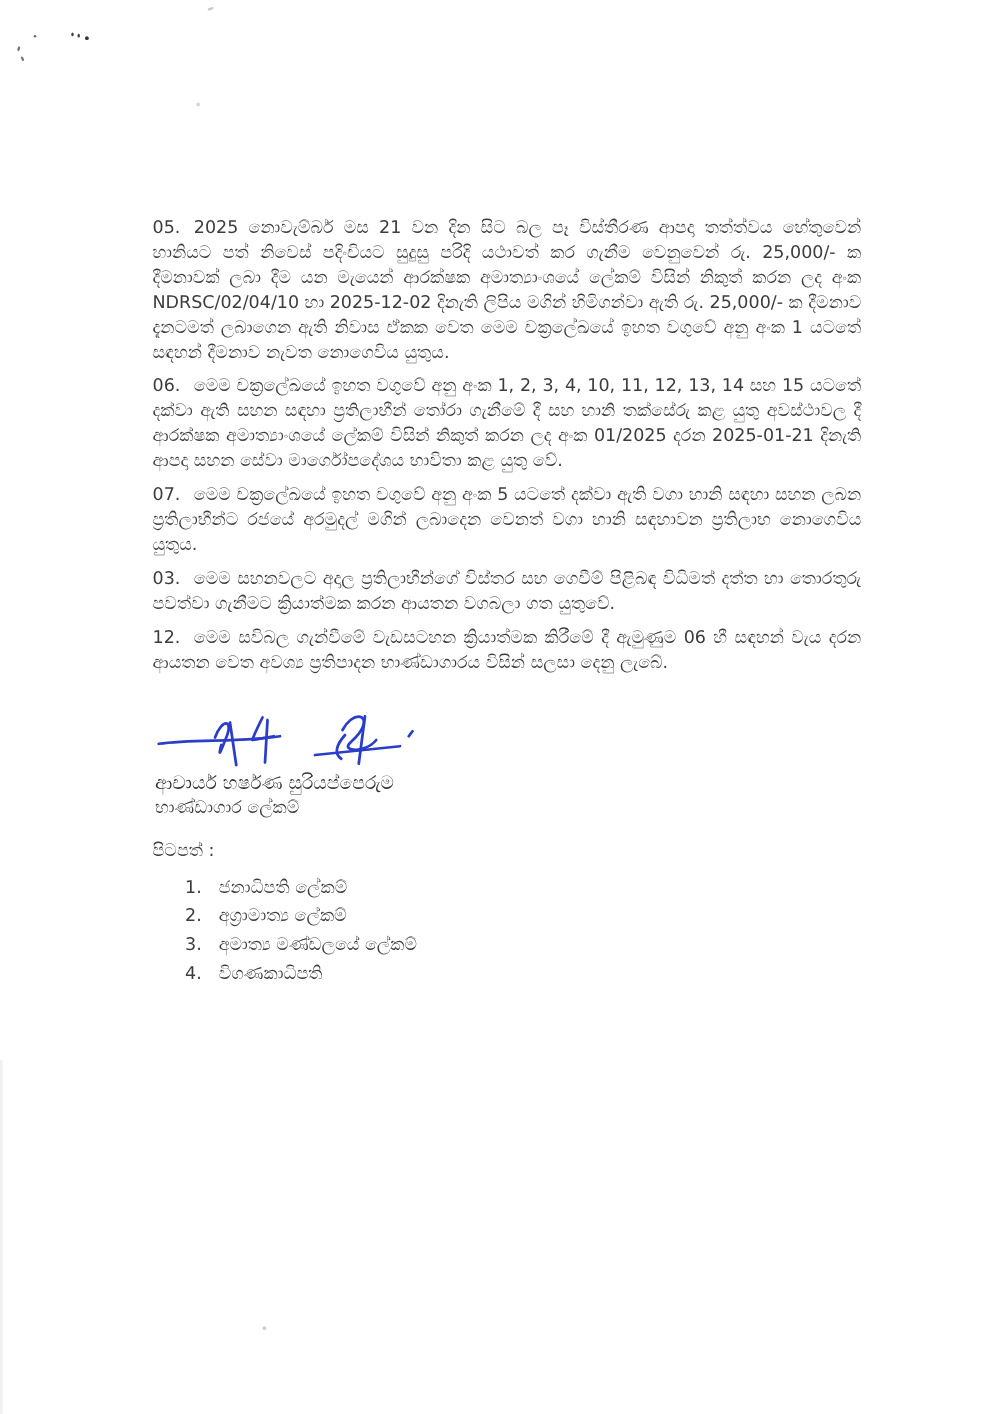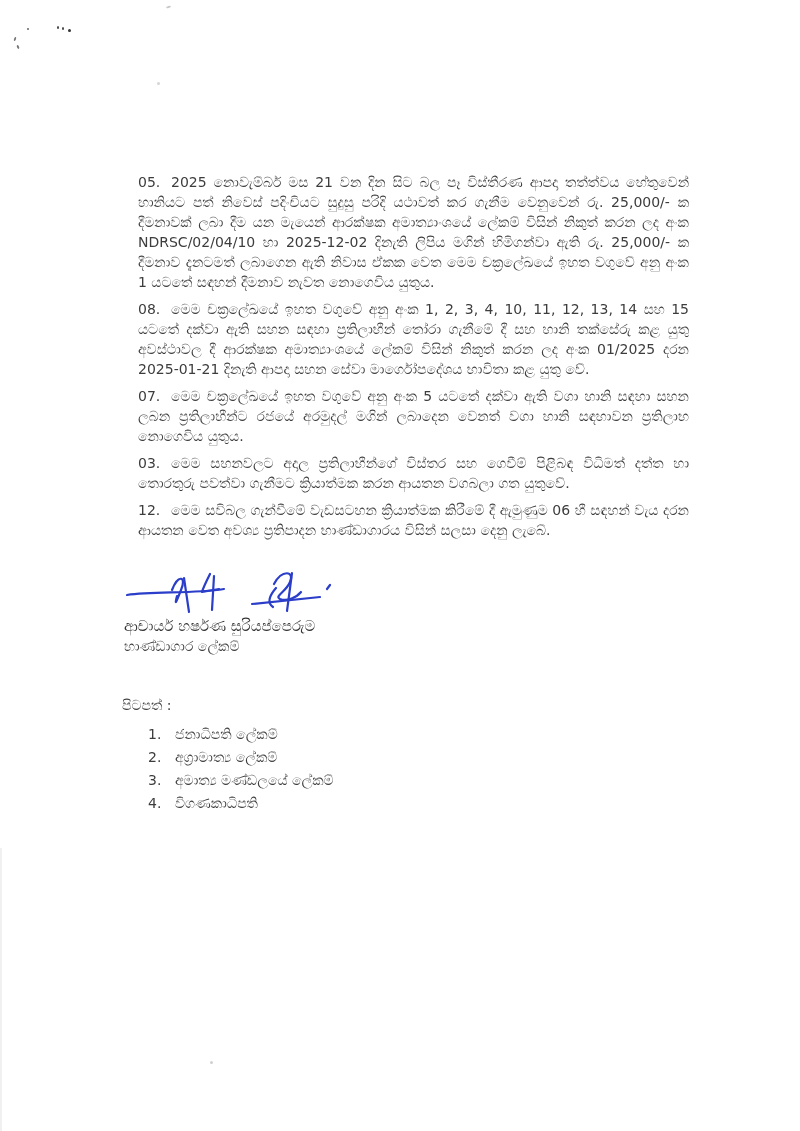--- a/index.html
+++ b/index.html
@@ -6,27 +6,27 @@
   body{
     width:800px;height:1131px;background:#ffffff;
     font-family:"DejaVu Sans","Liberation Sans",sans-serif;
     color:#3d3d3d;
   }
   .page{position:relative;width:800px;height:1131px;background:#ffffff;overflow:hidden;}
   .content{
     position:absolute;left:122px;top:172px;width:567px;
     font-size:14px;line-height:20px;text-align:justify;
   }
-  .para{margin:0 0 7px 16px;}
+  .para{margin:0 0 7px 0;}
   .pnum{display:inline-block;width:33px;}
   .sig-block{position:absolute;left:122px;top:566px;width:320px;}
   .sig-svg{display:block;margin-left:2px;}
   .sig-name{font-weight:normal;font-size:15px;margin:1px 0 0 2px;color:#323232;}
   .sig-title{font-size:14px;margin:3px 0 4px 2px;}
-  .copies{position:absolute;left:122px;top:695px;font-size:14px;line-height:20px;}
+  .copies{position:absolute;left:122px;top:671px;font-size:14px;line-height:20px;}
   .copies-label{margin:0 0 9px 0;}
   .copy-item{display:flex;margin:0 0 3px 0;}
   .copy-num{display:inline-block;margin-left:26px;width:27px;}
   .speck{position:absolute;border-radius:50%;}
   .edge-shadow{position:absolute;left:0;top:848px;width:2px;height:283px;background:#f0f0f0;}
 </style>
 </head>
 <body>
 
 <div class="page">
@@ -39,21 +39,21 @@
   <div class="speck" style="left:17px;top:45px;width:2px;height:4px;background:#777;transform:rotate(-25deg);"></div>
   <div class="speck" style="left:166px;top:6px;width:5px;height:2px;background:#c9c9c9;transform:rotate(-20deg);"></div>
   <div class="speck" style="left:157px;top:82px;width:3px;height:3px;background:#d5d5d5;"></div>
   <div class="speck" style="left:210px;top:1061px;width:3px;height:3px;background:#d0d0d0;"></div>
   <div class="edge-shadow"></div>
 
   <div class="content">
 
     <p class="para"><span class="pnum">05.</span><span>2025 නොවැම්බර් මස 21 වන දින සිට බල පෑ විස්තීරණ ආපදා තත්ත්වය හේතුවෙන් හානියට පත් නිවෙස් පදිංචියට සුදුසු පරිදි යථාවත් කර ගැනීම වෙනුවෙන් රු. 25,000/- ක දීමනාවක් ලබා දීම යන මැයෙන් ආරක්ෂක අමාත්‍යාංශයේ ලේකම් විසින් නිකුත් කරන ලද අංක NDRSC/02/04/10 හා 2025-12-02 දිනැති ලිපිය මගින් හිමිගන්වා ඇති රු. 25,000/- ක දීමනාව දැනටමත් ලබාගෙන ඇති නිවාස ඒකක වෙත මෙම චක්‍රලේඛයේ ඉහත වගුවේ අනු අංක 1 යටතේ සඳහන් දීමනාව නැවත නොගෙවිය යුතුය.</span></p>
 
-    <p class="para"><span class="pnum">08.</span><span>මෙම චක්‍රලේඛයේ ඉහත වගුවේ අනු අංක 1, 2, 3, 4, 10, 11, 12, 13, 14 සහ 15 යටතේ දක්වා ඇති සහන සඳහා ප්‍රතිලාභීන් තෝරා ගැනීමේ දී සහ හානි තක්සේරු කළ යුතු අවස්ථාවල දී ආරක්ෂක අමාත්‍යාංශයේ ලේකම් විසින් නිකුත් කරන ලද අංක 01/2025 දරන 2025-01-21 දිනැති ආපදා සහන සේවා මාර්ගෝපදේශය භාවිතා කළ යුතු වේ.</span></p>
+    <p class="para"><span class="pnum">06.</span><span>මෙම චක්‍රලේඛයේ ඉහත වගුවේ අනු අංක 1, 2, 3, 4, 10, 11, 12, 13, 14 සහ 15 යටතේ දක්වා ඇති සහන සඳහා ප්‍රතිලාභීන් තෝරා ගැනීමේ දී සහ හානි තක්සේරු කළ යුතු අවස්ථාවල දී ආරක්ෂක අමාත්‍යාංශයේ ලේකම් විසින් නිකුත් කරන ලද අංක 01/2025 දරන 2025-01-21 දිනැති ආපදා සහන සේවා මාර්ගෝපදේශය භාවිතා කළ යුතු වේ.</span></p>
 
     <p class="para"><span class="pnum">07.</span><span>මෙම චක්‍රලේඛයේ ඉහත වගුවේ අනු අංක 5 යටතේ දක්වා ඇති වගා හානි සඳහා සහන ලබන ප්‍රතිලාභීන්ට රජයේ අරමුදල් මගින් ලබාදෙන වෙනත් වගා හානි සඳහාවන ප්‍රතිලාභ නොගෙවිය යුතුය.</span></p>
 
 
     <p class="para"><span class="pnum">03.</span><span>මෙම සහනවලට අදාල ප්‍රතිලාභීන්ගේ විස්තර සහ ගෙවීම් පිළිබඳ විධිමත් දත්ත හා තොරතුරු පවත්වා ගැනීමට ක්‍රියාත්මක කරන ආයතන වගබලා ගත යුතුවේ.</span></p>
 
     <p class="para"><span class="pnum">12.</span><span>මෙම සවිබල ගැන්වීමේ වැඩසටහන ක්‍රියාත්මක කිරීමේ දී ඇමුණුම 06 හී සඳහන් වැය දරන ආයතන වෙත අවශ්‍ය ප්‍රතිපාදන භාණ්ඩාගාරය විසින් සලසා දෙනු ලැබේ.</span></p>
 
   </div>
 

